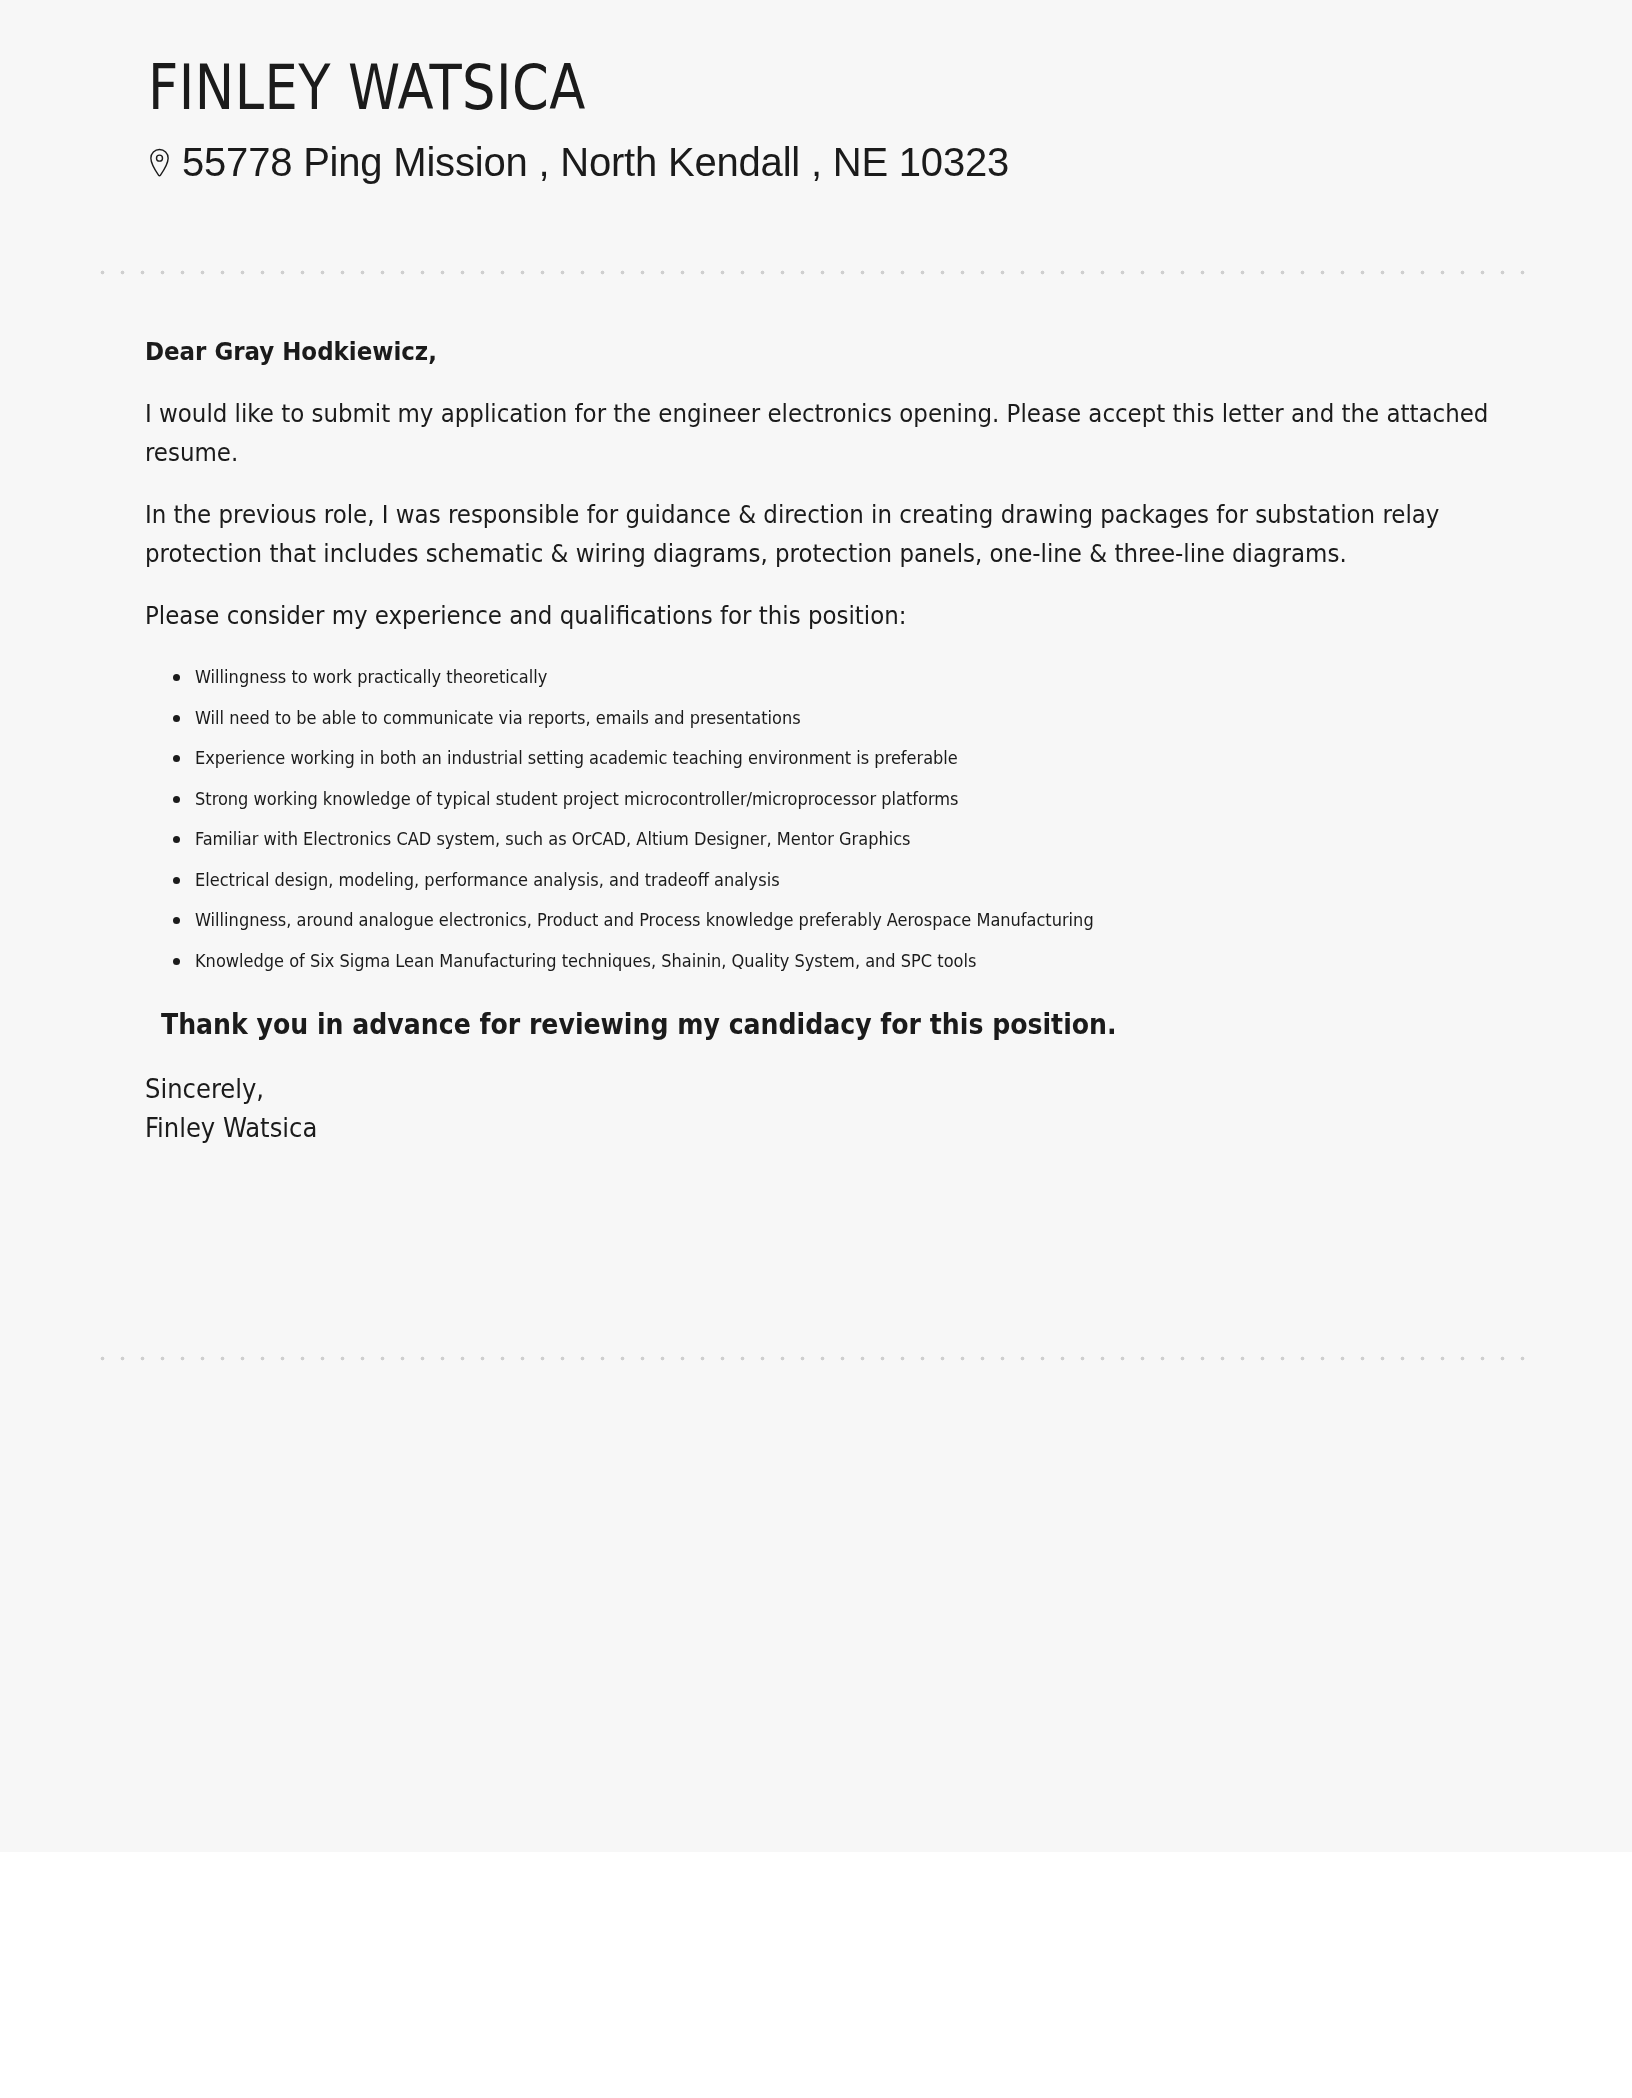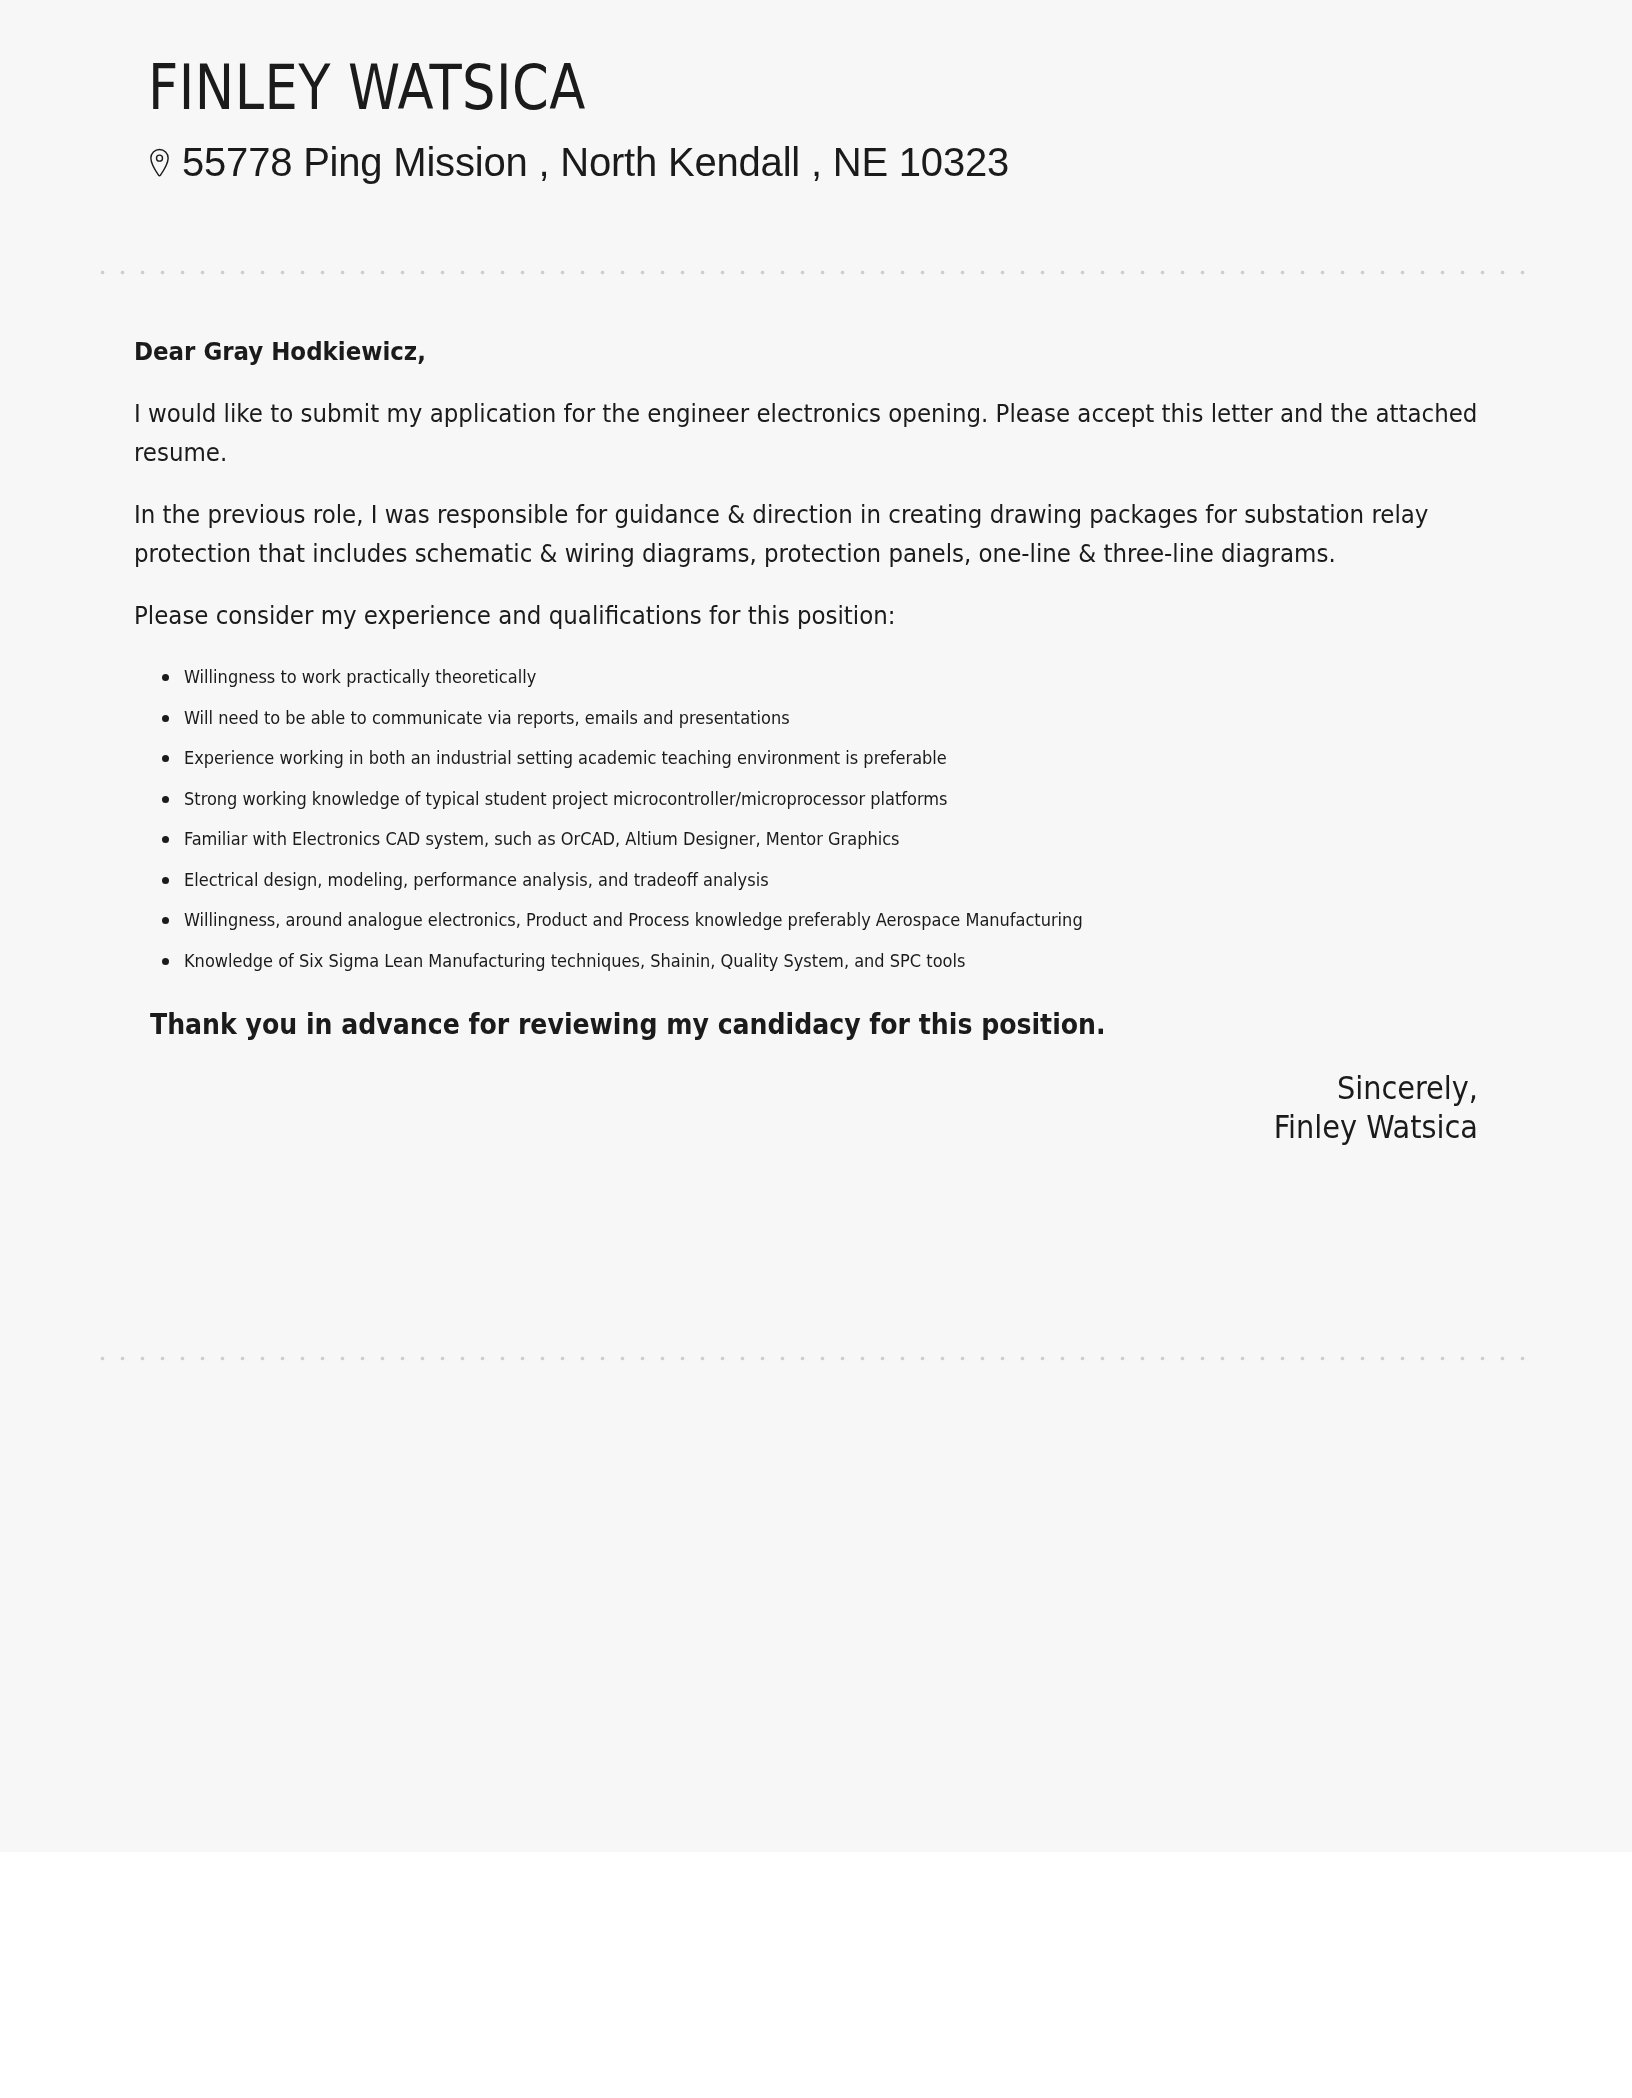--- a/index.html
+++ b/index.html
@@ -74,21 +74,21 @@
     background-image: radial-gradient(circle at 2.5px 2.5px, #cfcfcf 1.8px, rgba(0,0,0,0) 2.1px);
     background-size: 20px 5px;
     background-repeat: repeat-x;
   }
   .rule-top    { top: 270px; }
   .rule-bottom { top: 1356px; }
 
   
   .letter {
     position: absolute;
-    left: 134px;
+    left: 145px;
     top: 332px;
     width: 1344px;
     color: #1b1b1b;
     font-family: "Liberation Sans Narrow", "DejaVu Sans Condensed", "Liberation Sans", sans-serif;
     font-size: 25.5px;
     line-height: 39.5px;
   }
 
   .salutation {
     font-weight: bold;
@@ -131,23 +131,22 @@
 
   .closing-bold {
     font-weight: bold;
     margin: 24px 0 24px 16px;
     font-size: 28px;
     line-height: 39.5px;
   }
 
   .signoff {
     margin: 0;
-    font-size: 32px;
+    font-size: 27px;
     line-height: 39.5px;
-    text-align: right;
   }
   .signoff div { white-space: nowrap; }
 </style>
 </head>
 <body>
 
 <div class="page">
 
   <div class="header">
     <div class="cand-name">FINLEY WATSICA</div>

